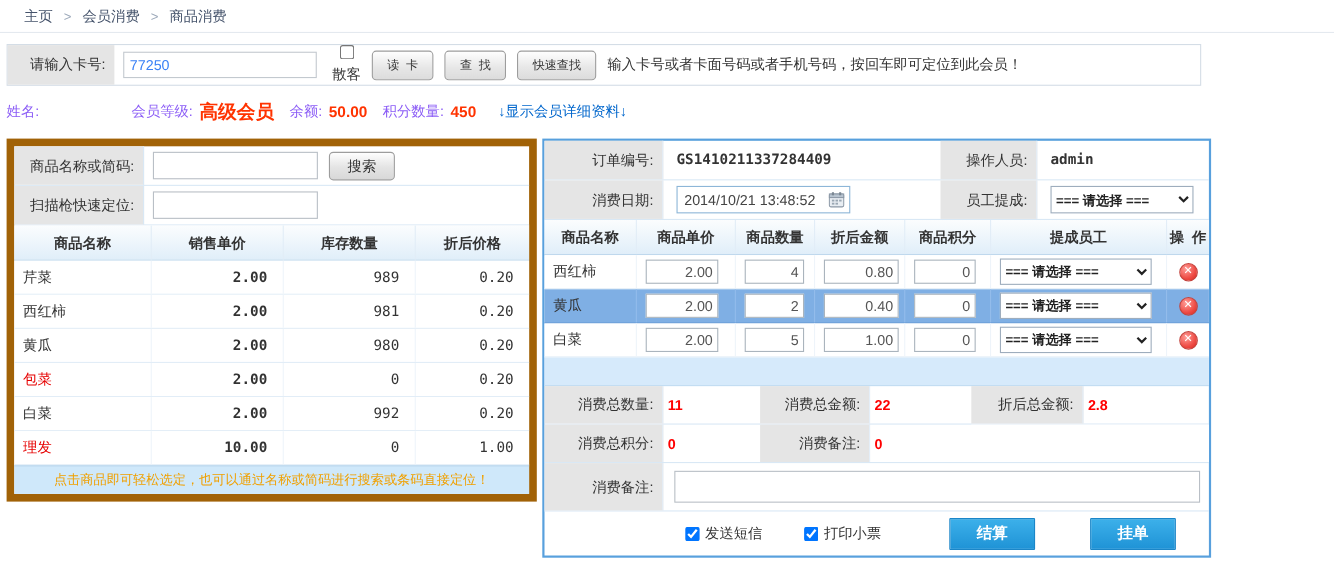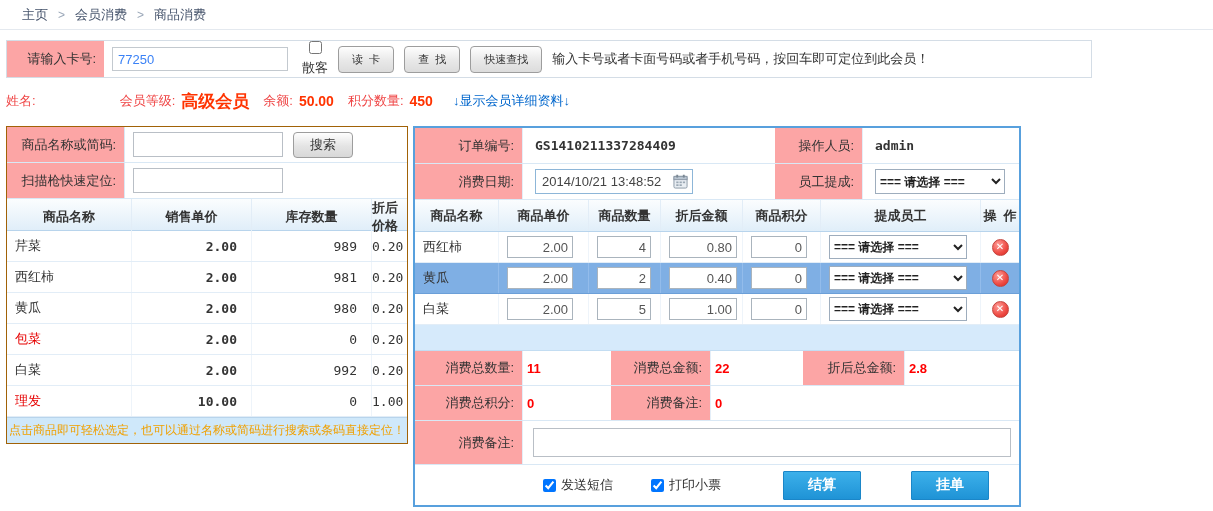--- a/index.html
+++ b/index.html
@@ -12,43 +12,43 @@
   
   .crumb-bar { height:30px; display:flex; align-items:center; padding-left:22px;
     border-bottom:1px solid #e4e9ef; color:#4a5568; }
   .crumb-item { margin:0 10px; color:#45536b; cursor:pointer; }
   .crumb-item:first-child { margin-left:0; }
   .crumb-sep { color:#9aa7b8; font-size:12px; }
 
   
   .card-box { width:1086px; margin:10px 0 0 6px; height:38px; border:1px solid #d4dde6;
     display:flex; align-items:stretch; background:#fff; }
-  .lbl-cell { background:#fca5a5; color:#333; display:flex; align-items:center;
+  .lbl-cell { background:#e5e5e5; color:#333; display:flex; align-items:center;
     justify-content:flex-end; padding-right:8px; }
   .card-box .lbl-cell { width:97px; }
   .txt-input { border:1px solid #c3c9cf; height:24px; padding:0 5px; font-size:13px;
     font-family:"Liberation Sans","DejaVu Sans",sans-serif; color:#3b82f6; }
   .card-box .txt-input { width:176px; margin:6px 0 0 8px; }
   .guest-wrap { display:flex; align-items:center; margin-left:14px; gap:5px;flex-direction:column; }
   .gray-btn { white-space:pre; margin:5px 0 0 10px; height:27px; padding:0 13px;
     font-size:11px; color:#333; border:1px solid #9d9d9d; border-radius:4px;
     background:linear-gradient(#fefefe,#e8e8e8 55%,#dcdcdc); cursor:pointer; }
   .lookup-hint { display:flex; align-items:center; margin-left:10px; color:#333; }
 
   
   .member-bar { height:30px; margin:8px 0 0 6px; display:flex; align-items:center; }
-  .member-bar .lab { color:#ef4444; }
+  .member-bar .lab { color:#8b5cf6; }
   .member-bar .red { color:#ff3300; font-weight:bold; }
   .level-val { font-size:17px; margin:0 14px 0 6px; }
   .balance-val, .points-val { font-size:14px; margin:0 14px 0 6px; }
   .detail-link { color:#0066cc; cursor:pointer; margin-left:6px; }
 
   
   .main-wrap { display:flex; margin:10px 0 0 6px; gap:5px; align-items:flex-start; }
-  .panel-left { width:402px; border:1px solid #a16207; background:#fff; }
+  .panel-left { width:482px; border:7px solid #a16207; background:#fff; }
   .panel-right { width:608px; border:2px solid #58a0dd; background:#fff; }
 
   .form-row { height:36px; display:flex; align-items:stretch; border-bottom:1px solid #d9e8f5; }
   .form-row .lbl-cell { width:118px; border-right:1px solid #d9e8f5; }
   .form-row .txt-input { width:150px; height:25px; margin:5px 0 0 8px; border:1px solid #b9bfc6; }
   .search-btn { margin:5px 0 0 10px; height:26px; padding:0 16px; font-size:13px;
     border:1px solid #9d9d9d; border-radius:4px; color:#333;
     background:linear-gradient(#fefefe,#e4e4e4 55%,#d8d8d8); cursor:pointer; }
 
   

